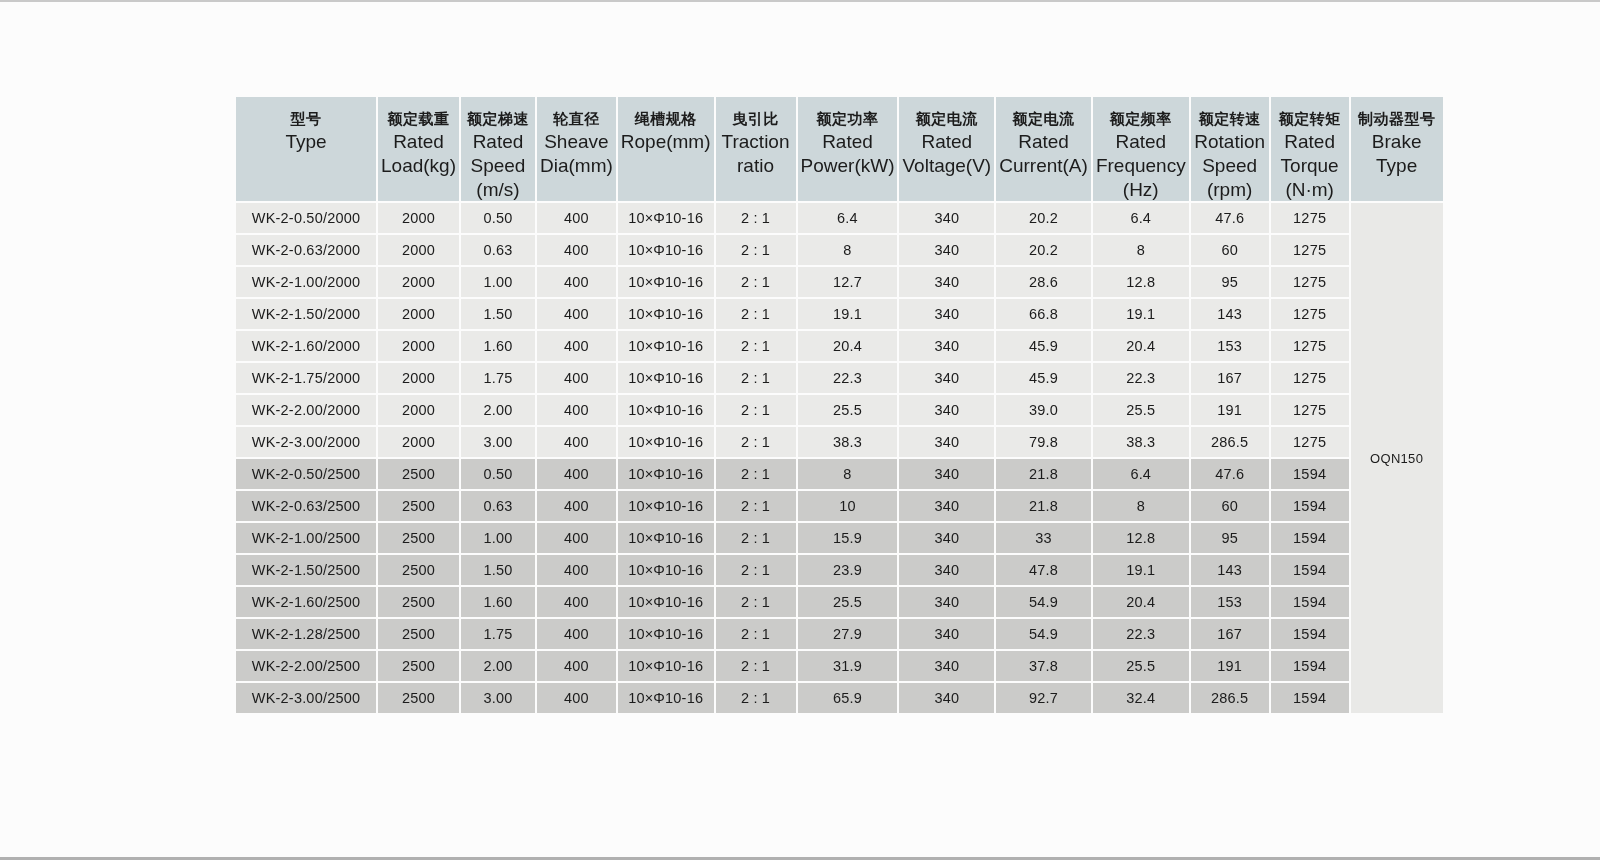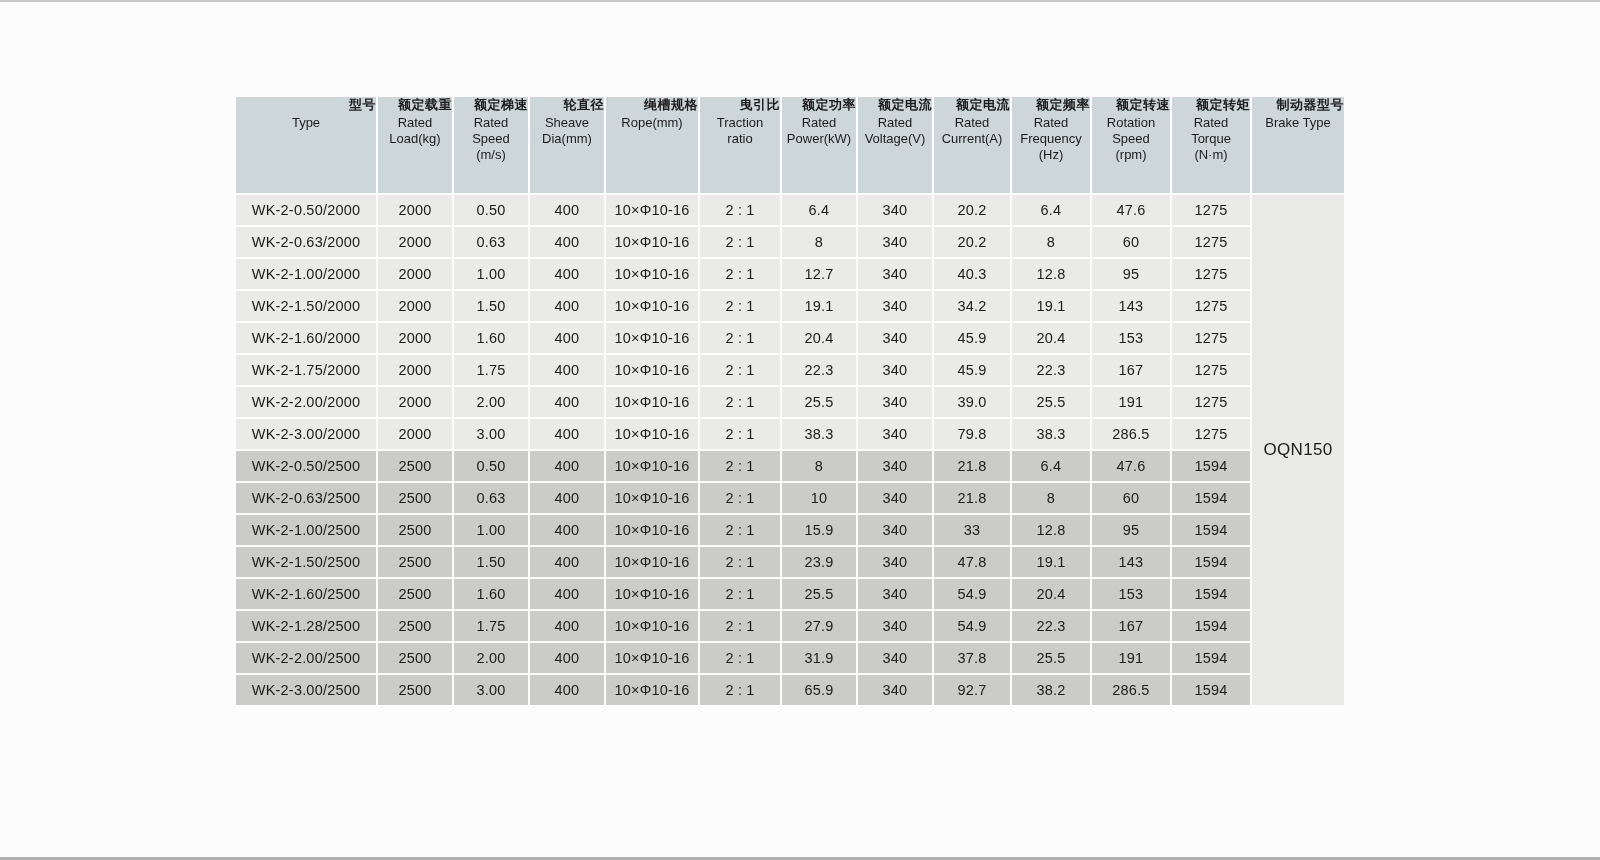--- a/index.html
+++ b/index.html
@@ -44,43 +44,43 @@
     color: var(--text, #1c1c1c);
     overflow: hidden;
   }
   th.hdr {
     background: var(--header-bg, #cdd7da);
     height: 96px;
     vertical-align: top;
     font-weight: normal;
   }
   th.hdr .hz {
-    font-size: 13px;
+    font-size: 15px;
     font-weight: 600;
+    padding-top: 13px;
     letter-spacing: 0.5px;
     line-height: 1.2;
     white-space: nowrap;
-    text-align: right;
   }
   th.hdr .he {
-    font-size: 13px;
+    font-size: 19px;
     line-height: 1.25;
     padding: 2px 3px 0 3px;
   }
   td.cell {
     height: 30px;
     font-size: 14.5px;
     letter-spacing: 0.2px;
     vertical-align: middle;
   }
   td.shade-light { background: var(--row-light, #eaeae8); }
   td.shade-dark  { background: var(--row-dark,  #cbcbc9); }
   td.brake-cell {
     background: var(--brake-bg, #e9e9e7);
-    font-size: 17px;
+    font-size: 13px;
     vertical-align: middle;
     letter-spacing: 0.3px;
   }
 </style>
 </head>
 <body>
 
 <div class="page">
   <div class="top-line"></div>
 
@@ -189,35 +189,35 @@
           </tr>
           <tr>
             <td class="cell shade-light">WK-2-1.00/2000</td>
             <td class="cell shade-light">2000</td>
             <td class="cell shade-light">1.00</td>
             <td class="cell shade-light">400</td>
             <td class="cell shade-light">10×Φ10-16</td>
             <td class="cell shade-light">2 : 1</td>
             <td class="cell shade-light">12.7</td>
             <td class="cell shade-light">340</td>
-            <td class="cell shade-light">40.3</td>
+            <td class="cell shade-light">28.6</td>
             <td class="cell shade-light">12.8</td>
             <td class="cell shade-light">95</td>
             <td class="cell shade-light">1275</td>
           </tr>
           <tr>
             <td class="cell shade-light">WK-2-1.50/2000</td>
             <td class="cell shade-light">2000</td>
             <td class="cell shade-light">1.50</td>
             <td class="cell shade-light">400</td>
             <td class="cell shade-light">10×Φ10-16</td>
             <td class="cell shade-light">2 : 1</td>
             <td class="cell shade-light">19.1</td>
             <td class="cell shade-light">340</td>
-            <td class="cell shade-light">34.2</td>
+            <td class="cell shade-light">66.8</td>
             <td class="cell shade-light">19.1</td>
             <td class="cell shade-light">143</td>
             <td class="cell shade-light">1275</td>
           </tr>
           <tr>
             <td class="cell shade-light">WK-2-1.60/2000</td>
             <td class="cell shade-light">2000</td>
             <td class="cell shade-light">1.60</td>
             <td class="cell shade-light">400</td>
             <td class="cell shade-light">10×Φ10-16</td>
@@ -372,21 +372,21 @@
           <tr>
             <td class="cell shade-dark">WK-2-3.00/2500</td>
             <td class="cell shade-dark">2500</td>
             <td class="cell shade-dark">3.00</td>
             <td class="cell shade-dark">400</td>
             <td class="cell shade-dark">10×Φ10-16</td>
             <td class="cell shade-dark">2 : 1</td>
             <td class="cell shade-dark">65.9</td>
             <td class="cell shade-dark">340</td>
             <td class="cell shade-dark">92.7</td>
-            <td class="cell shade-dark">38.2</td>
+            <td class="cell shade-dark">32.4</td>
             <td class="cell shade-dark">286.5</td>
             <td class="cell shade-dark">1594</td>
           </tr>
         </tbody>
     </table>
   </div>
 
   <div class="bottom-line"></div>
 </div>
 

